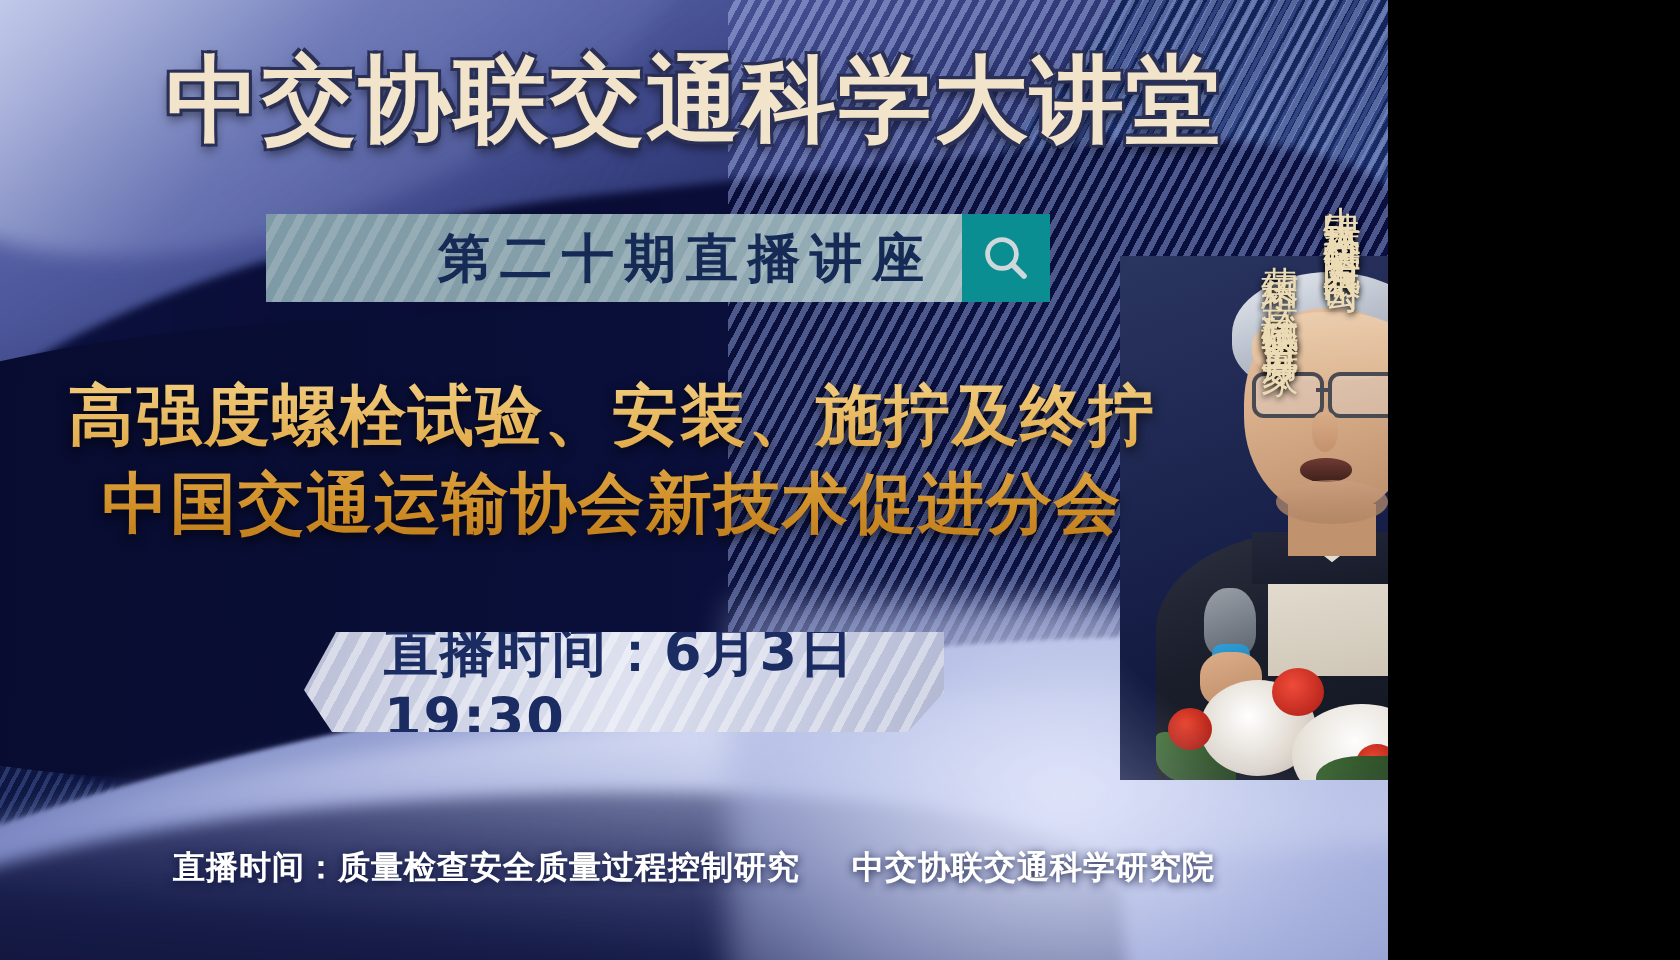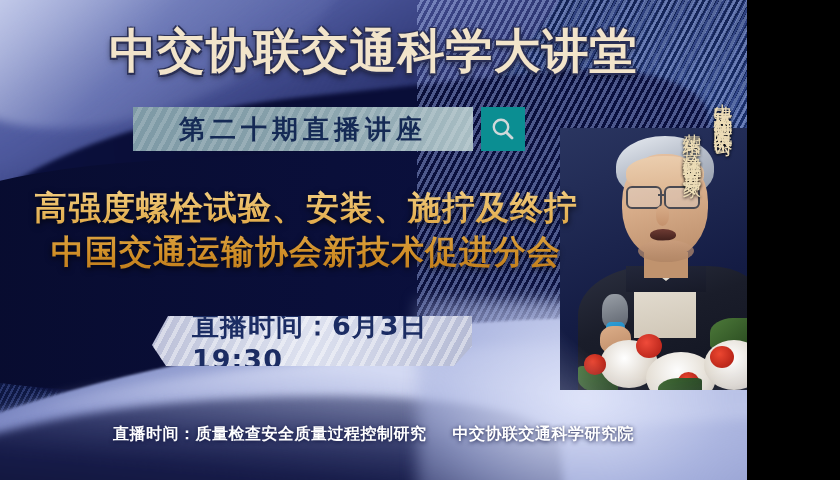--- a/index.html
+++ b/index.html
@@ -1,20 +1,20 @@
 <!DOCTYPE html>
 <html><head>
 <meta charset="utf-8">
 <style>
   html,body{margin:0;padding:0;background:#000;}
   body{font-family:"Liberation Sans","DejaVu Sans",sans-serif;}
 
   #poster{
     position:relative;
-    width:747px;height:480px;
+    width:694px;height:480px;
     overflow:hidden;
     background:#1d4ed8;
   }
 
   
   .bg-base{
     position:absolute;inset:0;
     background:
       radial-gradient(ellipse 520px 300px at 92% 34%, #1c3370 0%, #15265a 45%, #0d1742 100%),
       linear-gradient(120deg,#5f6ca8 0%,#3d4a86 14%,#1b2356 32%,#0b1038 55%,#080c2c 100%);
@@ -176,21 +176,21 @@
       -1.5px -1.5px 0 #2a2f55, 1.5px -1.5px 0 #2a2f55,
       -1.5px 1.5px 0 #2a2f55, 1.5px 1.5px 0 #2a2f55,
       0 3px 6px rgba(0,0,0,.6);
     white-space:nowrap;
   }
 
   
   .sub-bar{
     position:absolute;left:133px;top:107px;width:340px;height:44px;
     background:linear-gradient(100deg,#7e9aa6 0%,#86a0aa 45%,#95adb6 75%,#a9bec4 100%);
-    display:flex;align-items:center;justify-content:center;
+    display:flex;align-items:center;justify-content:center;padding-left:40px;
   }
   .sub-bar::after{
     content:"";position:absolute;inset:0;
     background-image:repeating-linear-gradient(118deg,
       rgba(255,255,255,0) 0px,rgba(255,255,255,0) 5px,
       rgba(255,255,255,.16) 5px,rgba(255,255,255,.16) 9px);
     pointer-events:none;
   }
   .sub-text{
     position:relative;z-index:2;

